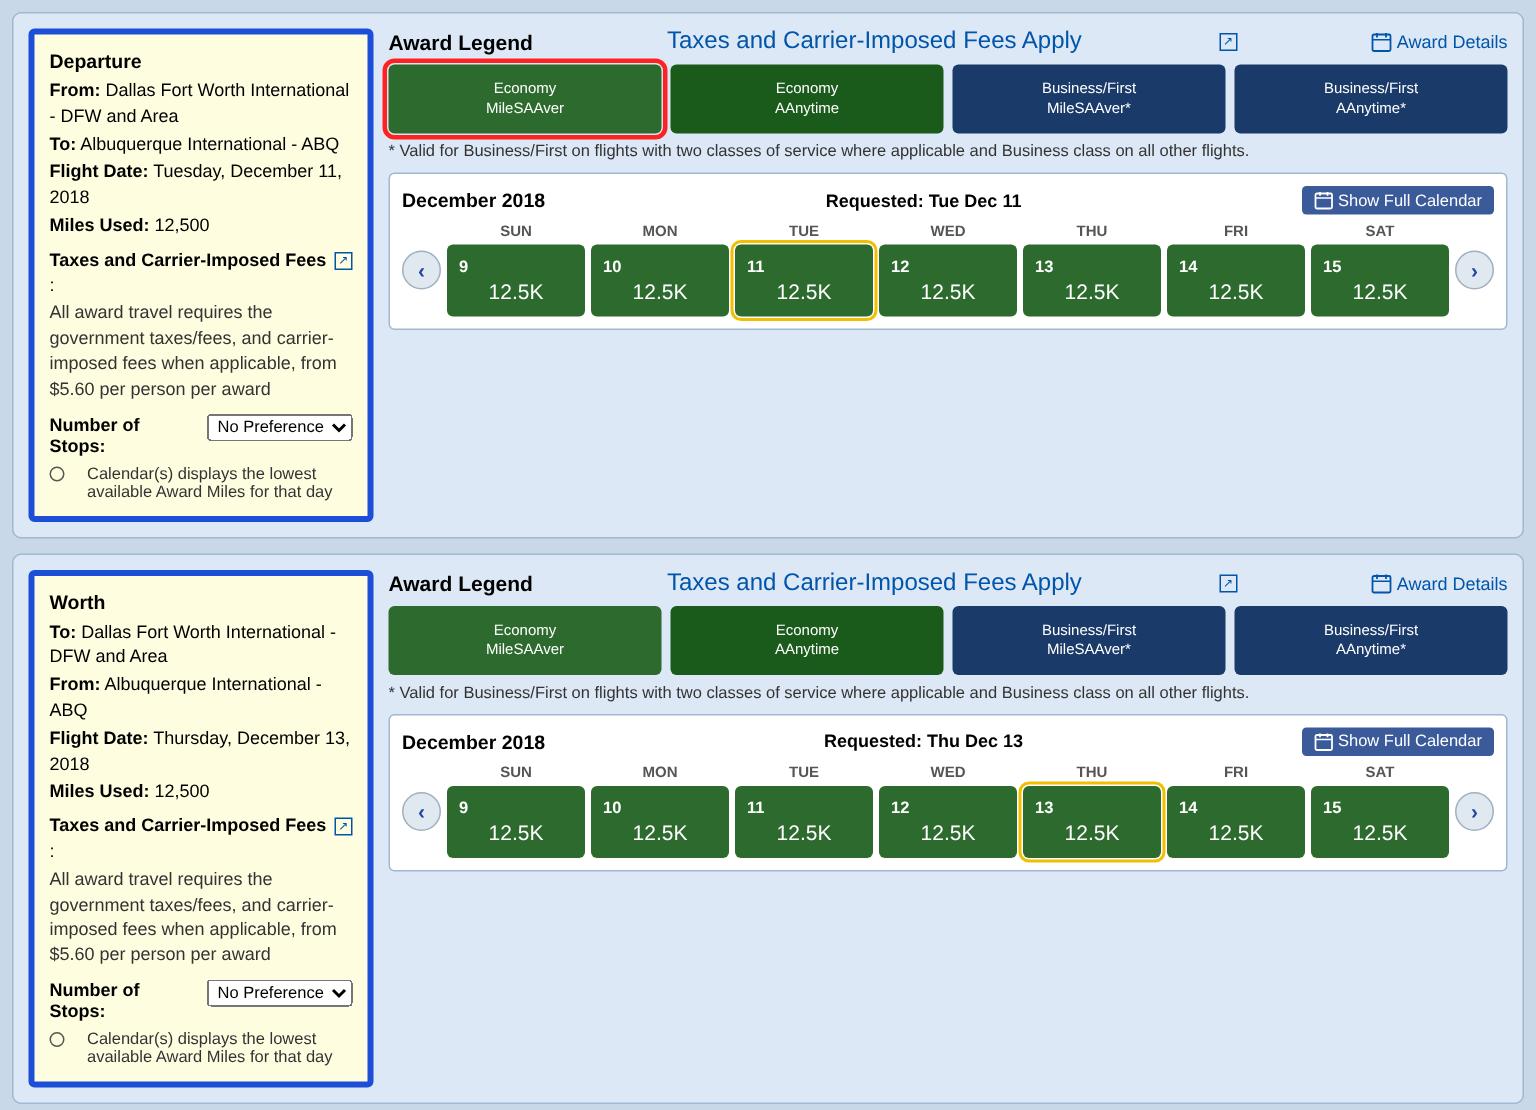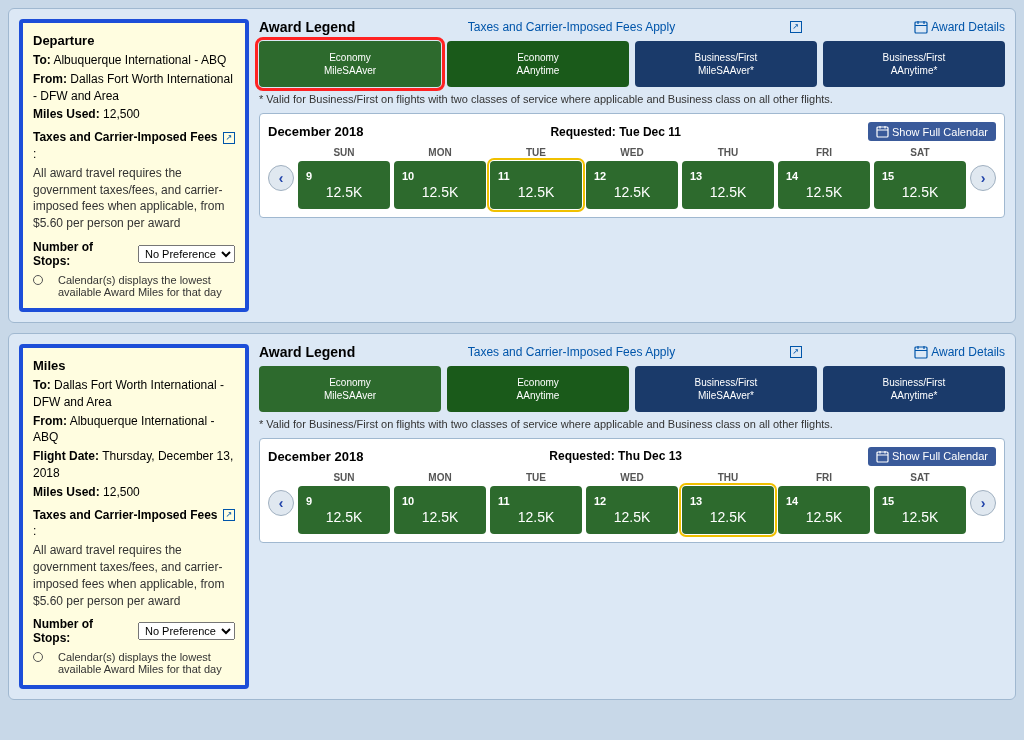--- a/index.html
+++ b/index.html
@@ -62,21 +62,21 @@
       line-height: 10px;
       text-align: center;
       vertical-align: middle;
       color: #0055aa;
       margin-left: 2px;
     }
 
     .stops-row {
       margin-top: 8px;
       display: flex;
-      align-items: center;
+      align-items: flex-start;
       gap: 16px;
     }
 
     .stops-row select {
       font-size: 11px;
       padding: 1px 2px;
     }
 
     .calendar-note {
       margin-top: 6px;
@@ -109,21 +109,21 @@
       margin-bottom: 6px;
     }
 
     .award-legend-title {
       font-weight: bold;
       font-size: 14px;
     }
 
     .taxes-link-header {
       color: #0055aa;
-      font-size: 12px;
+      font-size: 16px;
       text-decoration: none;
       cursor: pointer;
     }
 
     .award-details-link {
       color: #0055aa;
       font-size: 12px;
       text-decoration: none;
       cursor: pointer;
       display: flex;
@@ -287,26 +287,30 @@
     }
   </style>
 </head>
 <body>
 
 <div class="section-wrapper">
 
   <div class="left-panel">
     <div class="title">Departure</div>
     <div class="detail-line">
+      <span class="label">From:</span>
+      <span>Dallas Fort Worth International - DFW and Area</span>
+    </div>
+    <div class="detail-line">
       <span class="label">To:</span>
       <span>Albuquerque International - ABQ</span>
     </div>
     <div class="detail-line">
-      <span class="label">From:</span>
-      <span>Dallas Fort Worth International - DFW and Area</span>
+      <span class="label">Flight Date:</span>
+      <span>Tuesday, December 11, 2018</span>
     </div>
     <div class="detail-line">
       <span class="label">Miles Used:</span>
       <span>12,500</span>
     </div>
     <div class="detail-line" style="margin-top:6px;">
       <a class="taxes-link">Taxes and Carrier-Imposed Fees</a>
       <span class="ext-icon">↗</span><span>:</span>
     </div>
     <div class="detail-line" style="color:#333;">All award travel requires the government taxes/fees, and carrier-imposed fees when applicable, from $5.60 per person per award</div>
@@ -425,21 +429,21 @@
         </div>
         <div class="nav-arrow">›</div>
       </div>
     </div>
   </div>
 </div>
 
 <div class="section-wrapper">
 
   <div class="left-panel">
-    <div class="title">Miles</div>
+    <div class="title">Worth</div>
     <div class="detail-line">
       <span class="label">To:</span>
       <span>Dallas Fort Worth International - DFW and Area</span>
     </div>
     <div class="detail-line">
       <span class="label">From:</span>
       <span>Albuquerque International - ABQ</span>
     </div>
     <div class="detail-line">
       <span class="label">Flight Date:</span>

